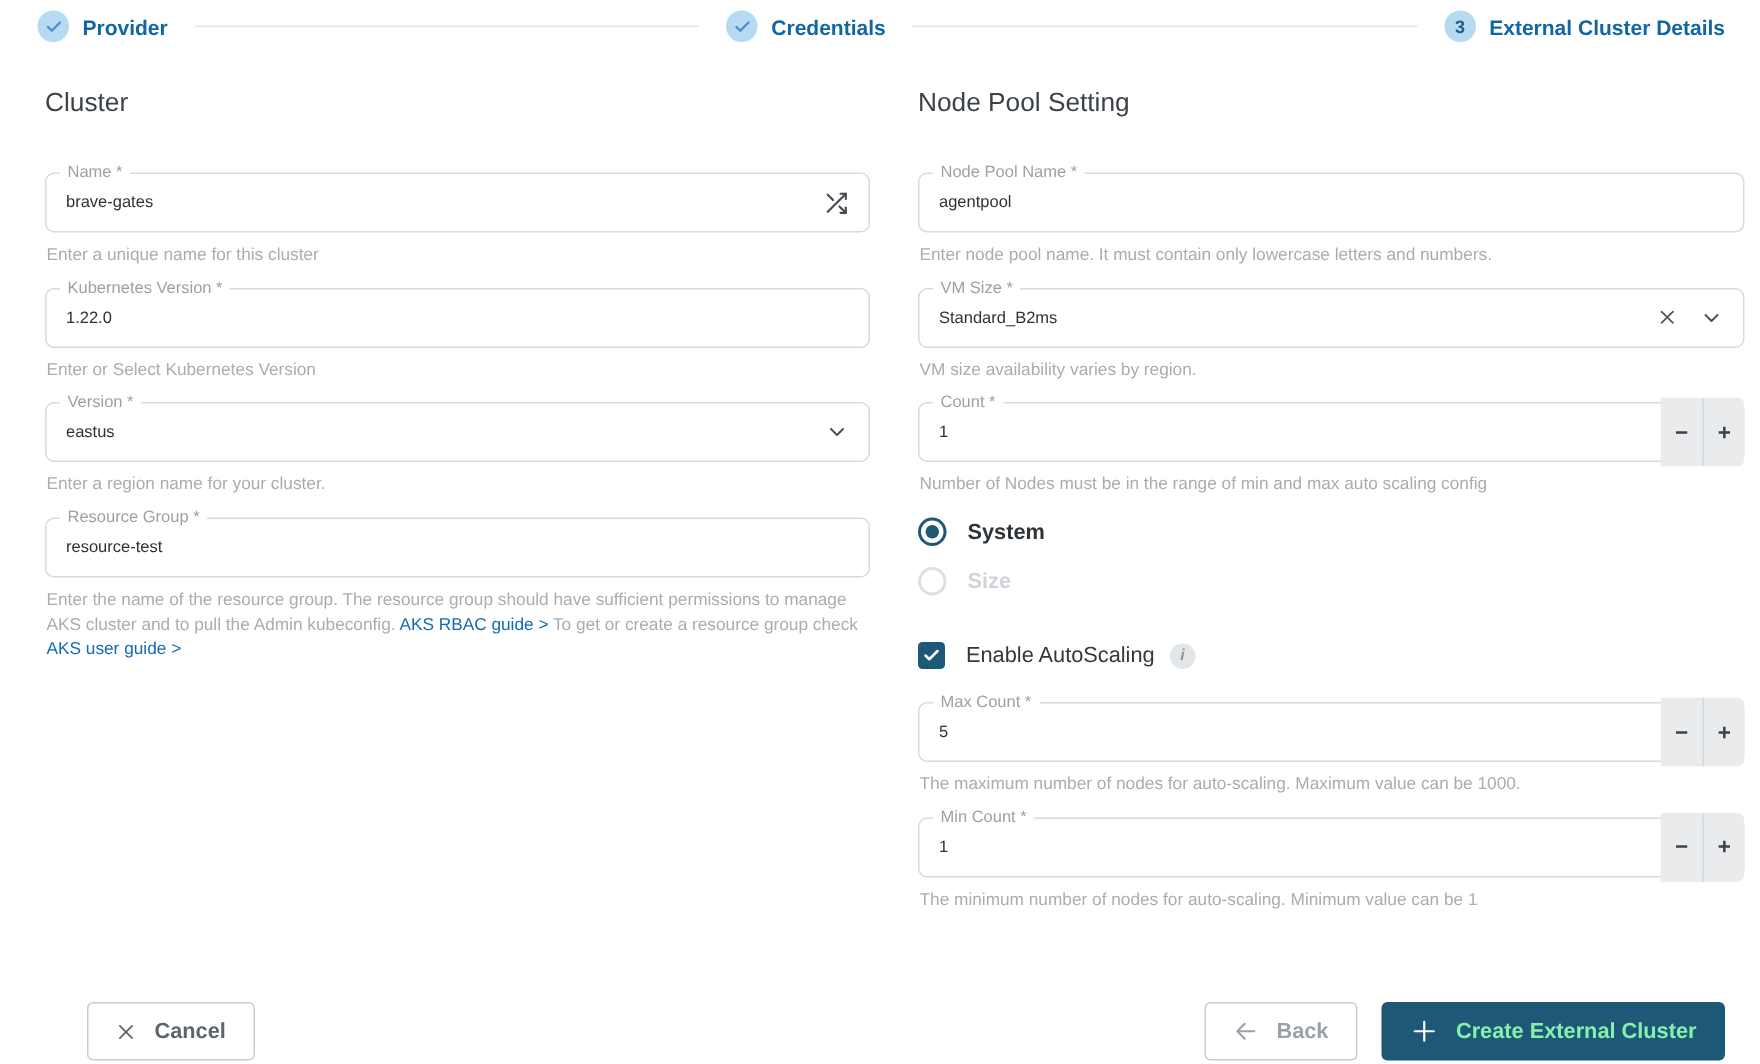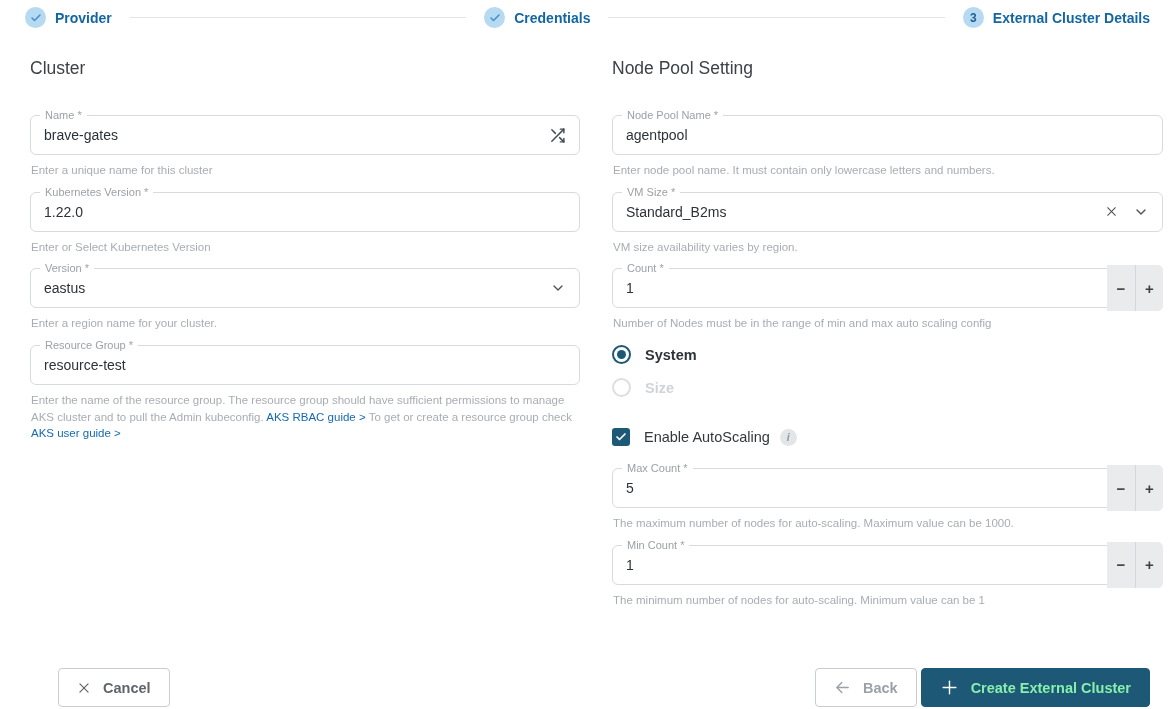--- a/index.html
+++ b/index.html
@@ -20,21 +20,21 @@
     padding-left: 30px; margin-top: 30px; align-items: start; gap: 32px; }
   h2.section-title { font-size: 17.5px; font-weight: 400; color: #3c4248; margin-bottom: 36px; }
 
   
   .frow { margin-bottom: 13px; }
   .field { position: relative; height: 40px; border: 1px solid #d7dade; border-radius: 6px;
     background: #fff; display: flex; align-items: center; padding: 0 13px; }
   .flabel { position: absolute; top: -8px; left: 9px; background: #fff; padding: 0 5px;
     font-size: 11px; color: #9ba1a7; line-height: 15px; white-space: nowrap; }
   .field input { border: none; outline: none; background: transparent; flex: 1 1 auto;
-    font-family: inherit; font-size: 14px; color: #2d3238; height: 100%; min-width: 0; }
+    font-family: inherit; font-size: 11px; color: #2d3238; height: 100%; min-width: 0; }
   .ficons { display: flex; align-items: center; gap: 15px; flex: none; }
   .help { margin: 7px 1px 0; font-size: 11.5px; color: #a8adb3; line-height: 1.45; }
   .help a { color: #1569b3; text-decoration: none; }
 
   
   .field.has-stepper { padding-right: 70px; }
   .count-controls { position: absolute; right: -1px; top: -4px; bottom: -4px; display: flex;
     border-radius: 0 5px 5px 0; overflow: hidden; }
   .count-btn { width: 28px; background: #e9ebed; display: flex; align-items: center;
     justify-content: center; font-size: 15px; font-weight: 700; color: #3c4147; cursor: pointer; }
@@ -56,21 +56,21 @@
   .checkbox { width: 18px; height: 18px; border-radius: 3px; background: #1d5977;
     display: flex; align-items: center; justify-content: center; flex: none; cursor: pointer; }
   .check-label { font-size: 14.5px; color: #33383e; }
   .info-badge { width: 17px; height: 17px; border-radius: 50%; background: #e3e6e9;
     color: #90969c; font-size: 10.5px; font-weight: 700; display: flex; align-items: center;
     justify-content: center; margin-left: -4px; cursor: pointer; font-style: italic; }
 
   
   .footer { position: absolute; left: 30px; right: 23px; bottom: 2px; display: flex;
     align-items: center; justify-content: space-between; margin-left: 28px; }
-  .footer-right { display: flex; align-items: center; gap: 4px; }
+  .footer-right { display: flex; align-items: center; gap: 16px; }
   .btn { height: 39px; border-radius: 4px; display: flex; align-items: center;
     font-size: 14.5px; font-weight: 700; cursor: pointer; user-select: none; }
   .btn-outline { background: #fff; border: 1px solid #c9cdd1; padding: 0 18px; gap: 12px; color: #5f656c; }
   .btn-outline.muted { color: #9ba1a8; }
   .btn-primary { background: #1d5977; border: 1px solid #1d5977; color: #86efac; padding: 0 18px; gap: 12px; }
 
   svg { display: block; }
   .icon-btn { cursor: pointer; display: flex; align-items: center; }
 </style>
 </head>

